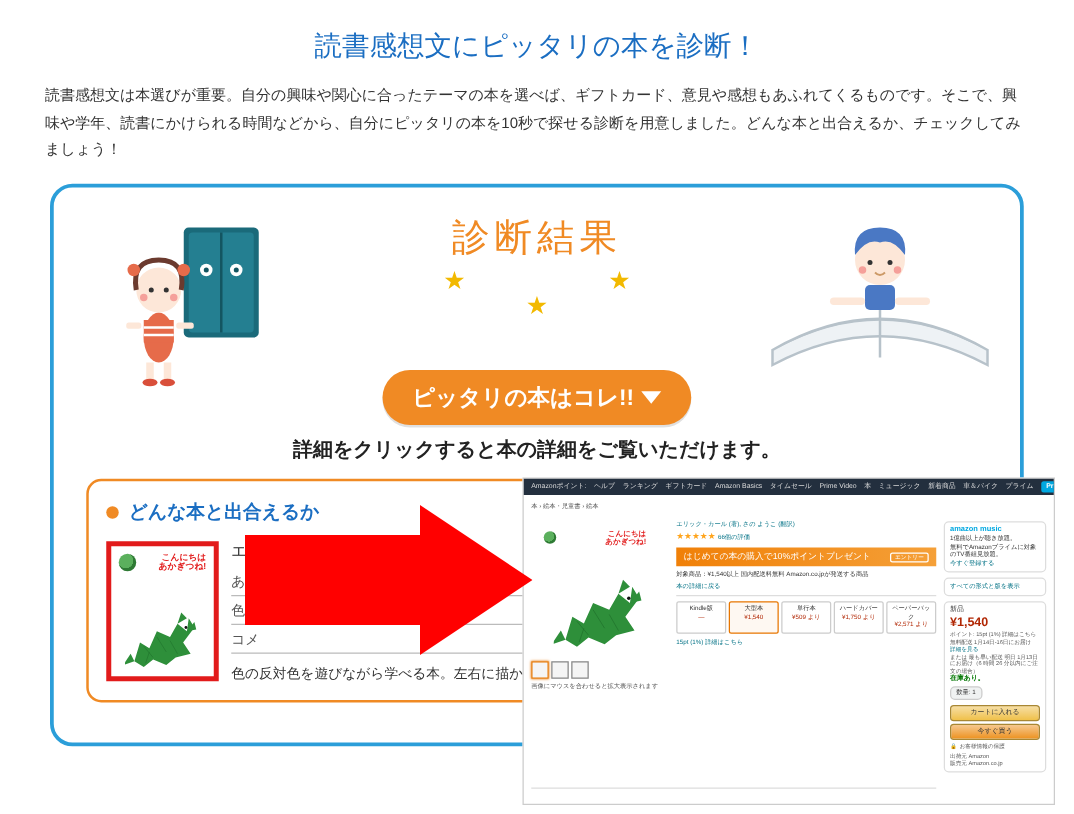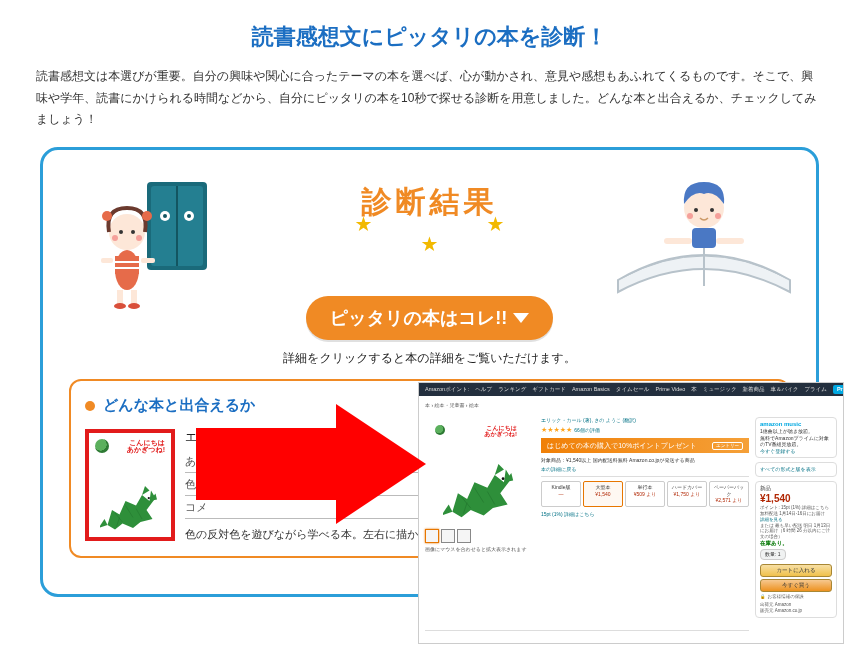--- a/index.html
+++ b/index.html
@@ -9,21 +9,21 @@
     width: 859px;
     height: 651px;
     overflow: hidden;
     position: relative;
     font-size: 13px;
     color: #333;
   }
   .title {
     color: #1b6ec2;
     font-size: 22px;
-    font-weight: bold;
+    font-weight: normal;
     text-align: center;
     padding: 22px 0 14px 0;
   }
   .intro {
     font-size: 12px;
     line-height: 1.8;
     color: #333;
     padding: 0 36px 16px 36px;
   }
   .diag-box {
@@ -38,23 +38,23 @@
   .diag-head {
     display: flex;
     justify-content: center;
     align-items: flex-start;
     position: relative;
     height: 150px;
   }
   .diag-result-title {
     color: #f08a24;
     font-size: 30px;
-    font-weight: bold;
+    font-weight: normal;
     letter-spacing: 4px;
-    margin-top: 26px;
+    margin-top: 14px;
   }
   .stars-row {
     position: absolute;
     top: 56px;
     left: 50%;
     transform: translateX(-50%);
     width: 150px;
     display: flex;
     justify-content: space-between;
     pointer-events: none;
@@ -85,21 +85,21 @@
   }
   .pill .triangle {
     width: 0; height: 0;
     border-left: 8px solid transparent;
     border-right: 8px solid transparent;
     border-top: 10px solid #fff;
     display: inline-block;
   }
   .center { text-align: center; }
   .caption {
-    font-size: 12px; font-weight: normal;
+    font-size: 16px; font-weight: bold;
     margin-top: 10px;
     color: #222;
   }
   .inner-card {
     margin: 12px 12px 0 12px;
     border: 2px solid #f08a24;
     border-radius: 12px;
     padding: 10px 14px 14px 14px;
     position: relative;
   }
@@ -328,21 +328,21 @@
     cursor: pointer; text-align: center;
   }
   .az-btn.cart { background: linear-gradient(#f7dfa5,#f0c14b);}
   .az-btn.buy { background: linear-gradient(#f6c88f,#ed9220);}
   .az-sec { display:flex; gap:2px; align-items:center; color:#555; font-size:4.5px; margin:2px 0;}
 </style>
 </head>
 <body>
 
 <div class="title">読書感想文にピッタリの本を診断！</div>
-<div class="intro">読書感想文は本選びが重要。自分の興味や関心に合ったテーマの本を選べば、心が動かされ、意見や感想もあふれてくるものです。そこで、興味や学年、読書にかけられる時間などから、自分にピッタリの本を10秒で探せる診断を用意しました。どんな本と出合えるか、チェックしてみましょう！</div>
+<div class="intro">読書感想文は本選びが重要。自分の興味や関心に合ったテーマの本を選べば、ギフトカード、意見や感想もあふれてくるものです。そこで、興味や学年、読書にかけられる時間などから、自分にピッタリの本を10秒で探せる診断を用意しました。どんな本と出合えるか、チェックしてみましょう！</div>
 
 <div class="diag-box">
 
   <div class="diag-head">
 
     <svg class="illustration-left" viewBox="0 0 180 150">
       <rect x="92" y="22" width="60" height="88" rx="4" fill="#1a6a7a"></rect>
       <rect x="96" y="26" width="52" height="80" rx="3" fill="#247f91"></rect>
       <line x1="122" y1="26" x2="122" y2="106" stroke="#135561" stroke-width="2"></line>
       <circle cx="110" cy="56" r="5" fill="#fff"></circle>

